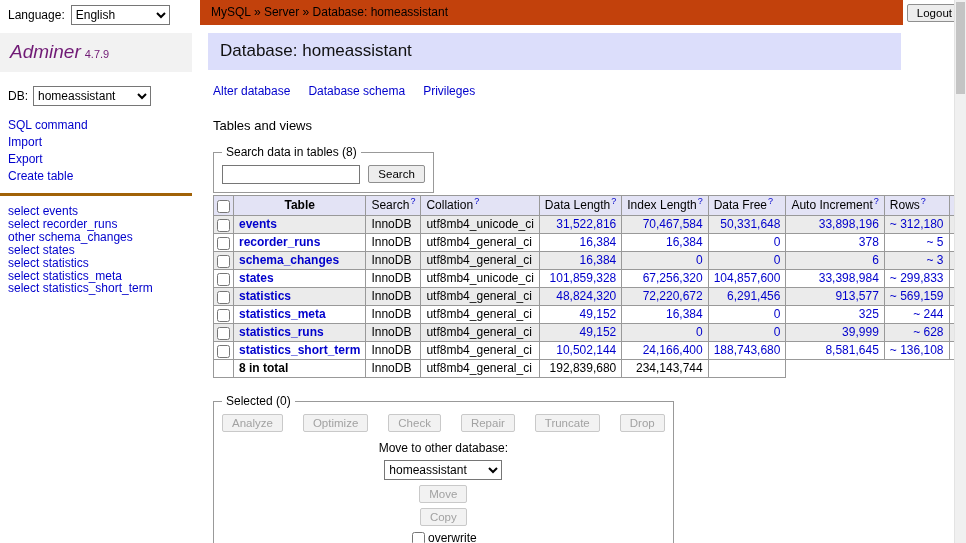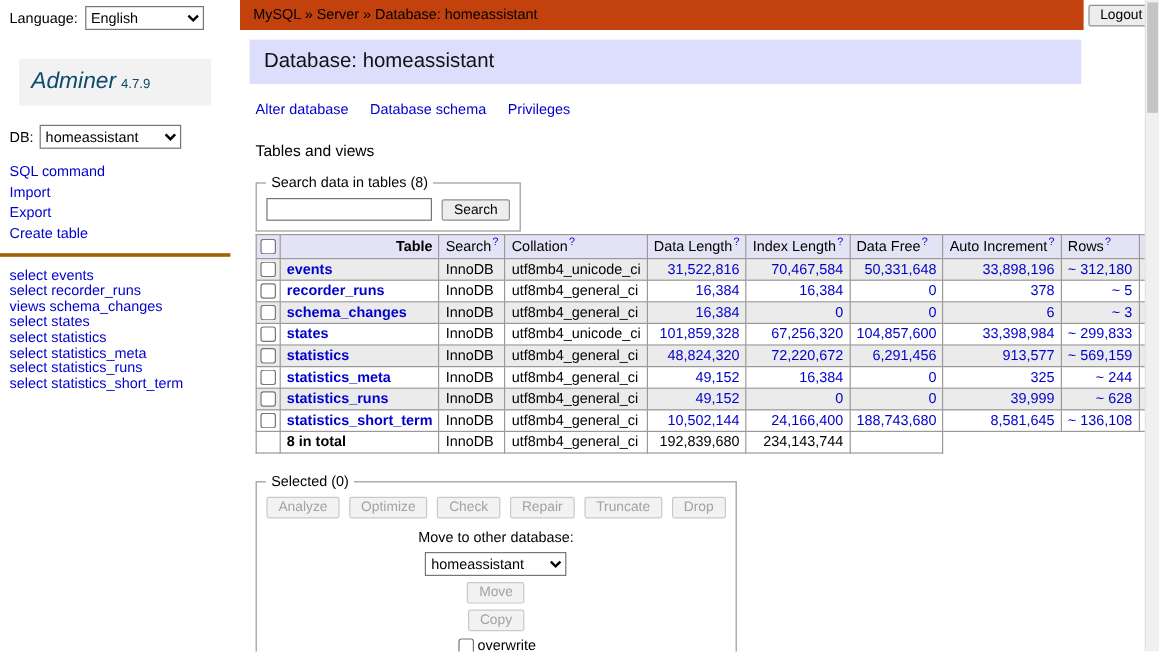--- a/index.html
+++ b/index.html
@@ -18,22 +18,22 @@
     border:1px solid #8f8f8f; border-radius:2px; color:#000;
   }
   .btn:disabled { color:#a2a2a2; border-color:#c9c9c9; background:#f2f2f2; }
 
   .top-left { position:absolute; top:5px; left:8px; display:flex; align-items:center; gap:6px; }
   .lang-select { width:99px; }
   .logout { position:absolute; top:4px; right:4px; }
 
   .sidebar { position:absolute; left:0; top:33px; width:192px; }
   .sidebar h1 {
-    margin:16px; background:#f2f2f2; padding:8px 10px 9px;
-    font-size:19px; font-weight:normal; font-style:italic; color:#0c4a6e;
+    margin:0; background:#f2f2f2; padding:8px 10px 9px;
+    font-size:19px; font-weight:normal; font-style:italic; color:#701a75;
   }
   .sidebar h1 .version { font-size:11px; font-style:normal; margin-left:4px; }
   .db-row { margin:14px 8px 12px; display:flex; align-items:center; gap:5px; }
   .db-select { width:118px; }
   .cmd-links { display:flex; flex-wrap:wrap; column-gap:12px; row-gap:3px; width:162px; margin:0 0 10px 8px;flex-direction:column; }
   .table-list { border-top:3px solid #a16207; margin:10px 0 0; padding:9px 8px 0; }
   .table-list p { margin:0; line-height:12.9px; }
 
   .main { position:absolute; left:200px; top:0; width:754px; }
   .breadcrumb {
@@ -53,32 +53,32 @@
     width:138px; height:19px; border:1px solid #767676; font-size:12px;
     padding:0 3px; margin-right:5px; vertical-align:middle;
   }
 
   table { border-collapse:collapse; margin-top:2px; }
   th, td {
     border:1px solid #999; padding:1px 5px; white-space:nowrap;
     font-size:12px; font-weight:normal; text-align:left; line-height:15px;
   }
   thead th { background:#e3e3f5; padding:2px 5px; }
-  th.col-table { font-weight:bold; text-align:right; }
+  th.col-table { font-weight:bold; text-align:center; }
   th.check, td.check { text-align:center; padding:1px 3px; }
   td.name a { font-weight:bold; }
   td.num { text-align:right; }
   tbody.data tr:nth-of-type(odd) { background:#ebebeb; }
   td.ghost { border:none; background:transparent; }
   td.total-label { font-weight:bold; }
   sup.help { font-size:9px; vertical-align:super; line-height:0; color:#0000cc; margin-left:1px; }
   input[type=checkbox] { width:13px; height:13px; margin:0; vertical-align:middle; }
 
   .selected-fieldset { margin-top:16px; }
-  .sel-buttons { display:flex; gap:8px; }
+  .sel-buttons { display:flex; gap:20px; }
   .move-row { margin-top:9px; display:flex; align-items:center; gap:5px;flex-direction:column; }
   .move-select { width:118px; }
   .overwrite-wrap { display:flex; align-items:center; gap:3px; margin-left:2px; }
 
   .create-links { margin-top:22px; }
   .create-links a, .routine-links a { margin-right:16px; }
 
   .scrollbar {
     position:absolute; right:0; top:0; width:12px; height:543px;
     background:#f0f0f0; border-left:1px solid #e3e3e3;
@@ -111,25 +111,24 @@
 
   <a href="#">SQL command</a>
       <a href="#">Import</a>
       <a href="#">Export</a>
       <a href="#">Create table</a>
     </div>
   <div class="table-list">
 
   <p><a href="#">select events</a></p>
       <p><a href="#">select recorder_runs</a></p>
-      <p><a href="#">views schema_changes</a></p>
+      <p><a href="#">other schema_changes</a></p>
       <p><a href="#">select states</a></p>
       <p><a href="#">select statistics</a></p>
       <p><a href="#">select statistics_meta</a></p>
-      <p><a href="#">select statistics_runs</a></p>
       <p><a href="#">select statistics_short_term</a></p>
     </div>
 </aside>
 
 <div class="main">
   <div class="breadcrumb">MySQL » Server » Database: homeassistant</div>
   <h2 class="page-title">Database: homeassistant</h2>
 
   <div class="content">
     <p class="action-links" style="margin:0">

